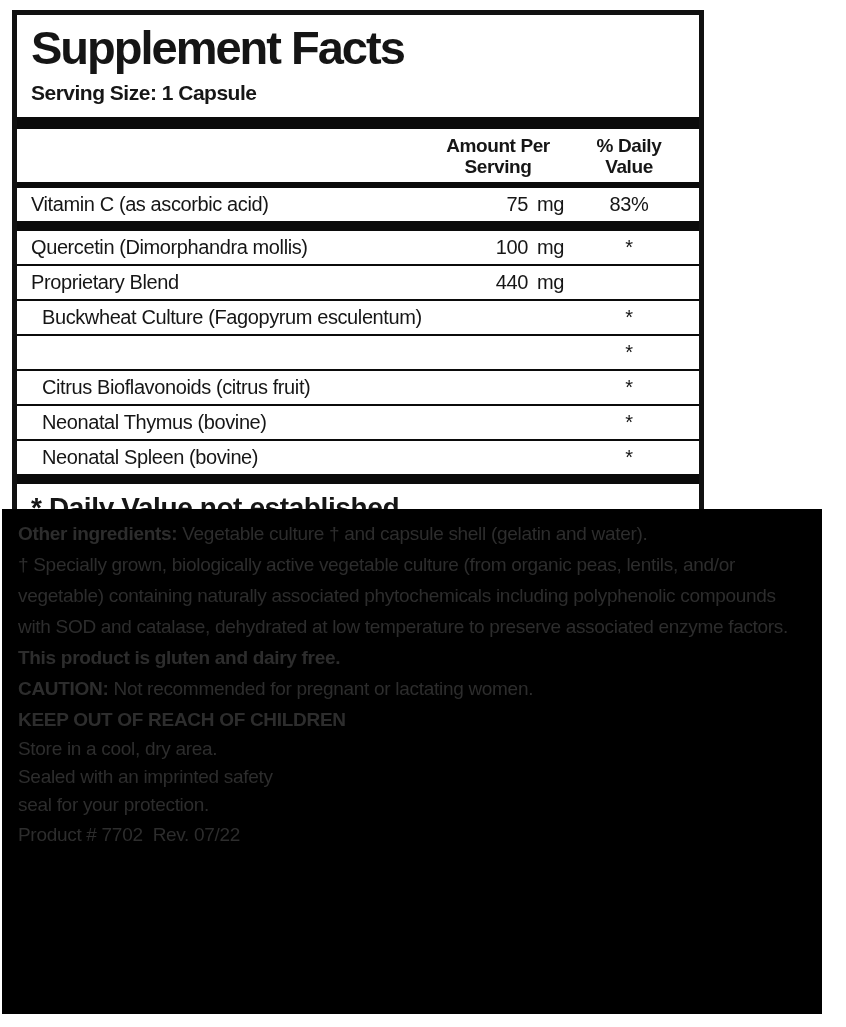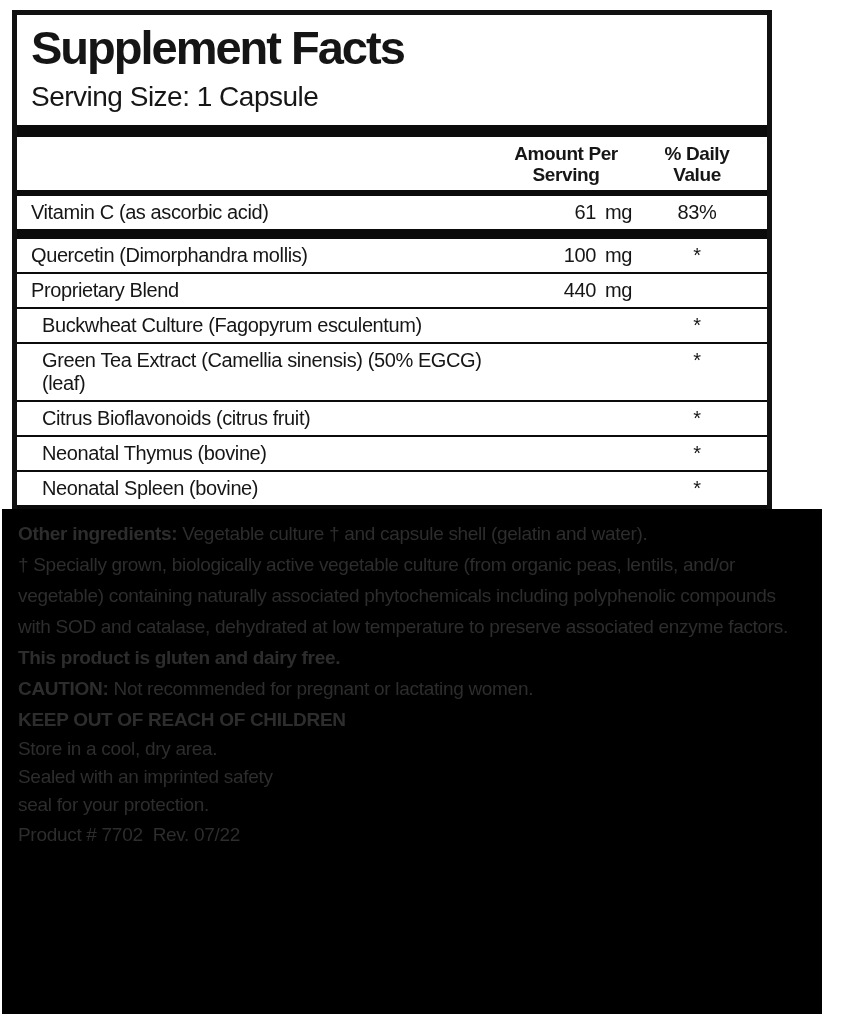--- a/index.html
+++ b/index.html
@@ -7,33 +7,33 @@
     width: 846px; height: 1027px;
     font-family: "Liberation Sans", sans-serif;
     color: #161616;
     letter-spacing: -0.3px;
     overflow: hidden;
   }
   .page { position: relative; width: 846px; height: 1027px; background: #fff; }
 
   
   .facts-box {
-    position: absolute; left: 12px; top: 10px; width: 760px;
+    position: absolute; left: 12px; top: 10px; width: 692px;
     box-sizing: border-box;
     border: 5px solid #111;
     background: #fff;
   }
   .facts-title {
     margin: 0; padding: 8px 14px 0 14px;
     font-size: 47px; font-weight: 700; letter-spacing: -2px;
     line-height: 1.05; color: #151515;
   }
   .serving {
     padding: 9px 14px 0 14px;
-    font-size: 28px; font-weight: 400; letter-spacing: -0.5px;
+    font-size: 21px; font-weight: 700; letter-spacing: -0.5px;
   }
   .bar { background: #0b0b0b; width: 100%; }
   .bar.b13 { height: 12px; margin-top: 12px; }
   .bar.b6  { height: 6px; }
   .bar.b10 { height: 10px; }
 
   .row {
     display: flex; align-items: baseline;
     padding: 5px 14px;
     font-size: 20px; letter-spacing: -0.4px; justify-content: flex-end;
@@ -101,21 +101,21 @@
         <span>% Daily</span>
         <span>Value</span>
       </div>
     </div>
 
     <div class="bar b6"></div>
 
     <div class="row">
       <div class="cell name">Vitamin C (as ascorbic acid)</div>
       <div class="cell amount">
-        <span class="num">61</span>
+        <span class="num">75</span>
         <span class="unit">mg</span>
       </div>
       <div class="cell dv">83%</div>
     </div>
 
     <div class="bar b10"></div>
 
     <div class="rows-group">
       <div class="row">
         <div class="cell name">Quercetin (Dimorphandra mollis)</div>
@@ -135,21 +135,20 @@
       </div>
       <div class="row indent">
         <div class="cell name">Buckwheat Culture (Fagopyrum esculentum)</div>
         <div class="cell amount">
           <span class="num"></span>
           <span class="unit"></span>
         </div>
         <div class="cell dv">*</div>
       </div>
       <div class="row indent">
-        <div class="cell name">Green Tea Extract (Camellia sinensis) (50% EGCG) (leaf)</div>
         <div class="cell amount">
           <span class="num"></span>
           <span class="unit"></span>
         </div>
         <div class="cell dv">*</div>
       </div>
       <div class="row indent">
         <div class="cell name">Citrus Bioflavonoids (citrus fruit)</div>
         <div class="cell amount">
           <span class="num"></span>

